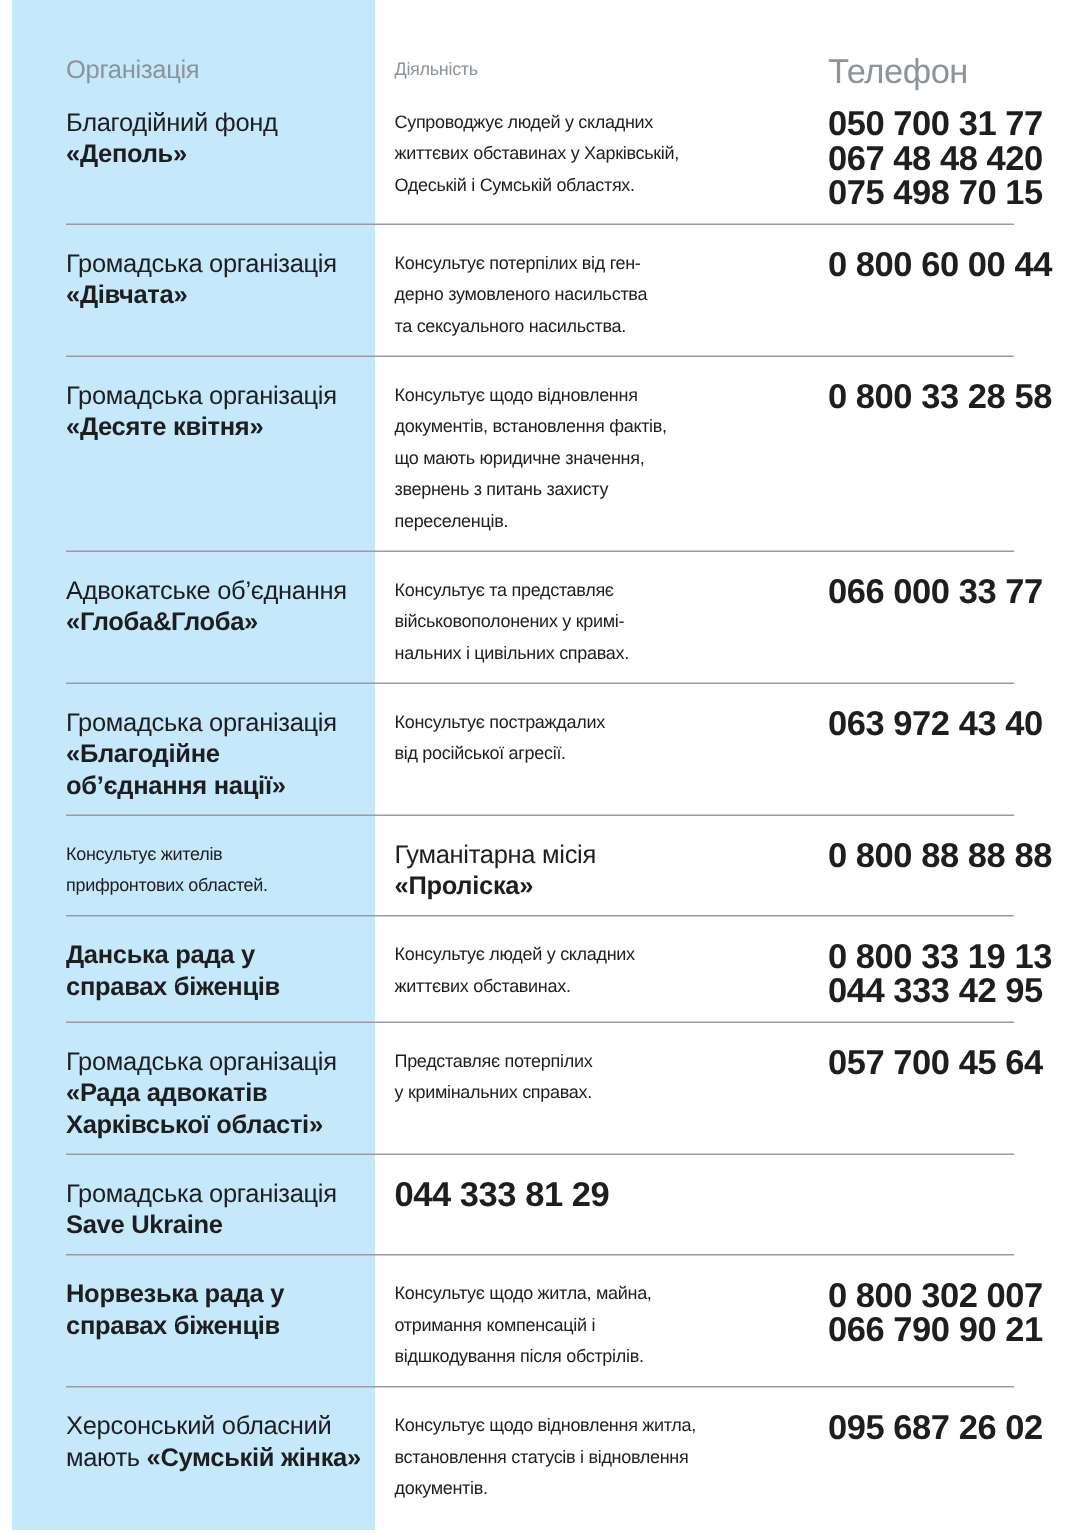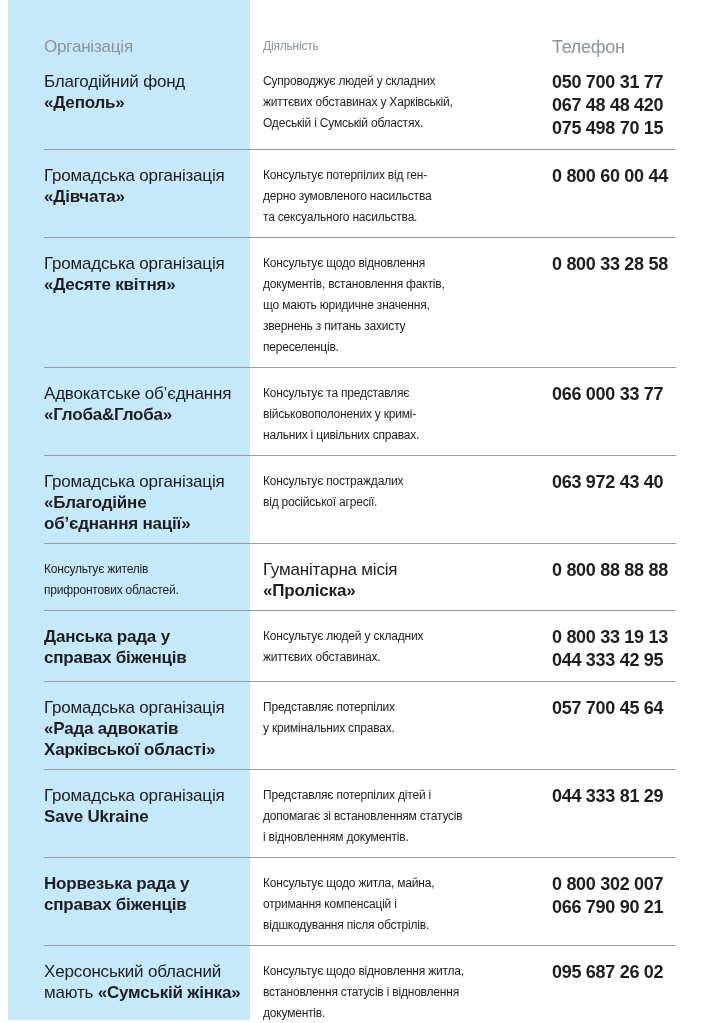--- a/index.html
+++ b/index.html
@@ -53,21 +53,21 @@
   }
   .org-bold{font-weight:700;}
   .act-cell{
     font-size:12px;
     line-height:21px;
     letter-spacing:-0.2px;
     padding-right:6px;
   }
   .phone-cell{
     white-space:pre;
-    font-size:18px;
+    font-size:23px;
     font-weight:600;
     line-height:23px;
     letter-spacing:-0.3px;
   }
   .header-row .cell{white-space:normal;font-weight:400;}
 </style>
 </head>
 <body>
 
 <div class="page">
@@ -151,23 +151,20 @@
 </span><span class="org-bold">«Рада адвокатів
 Харківської області»</span></div>
       <div class="cell act-cell">Представляє потерпілих
 у кримінальних справах.</div>
       <div class="cell phone-cell">057 700 45 64</div>
     </div>
 
     <div class="row">
       <div class="cell org-cell"><span class="org-reg">Громадська організація
 </span><span class="org-bold">Save Ukraine</span></div>
-      <div class="cell act-cell">Представляє потерпілих дітей і
-допомагає зі встановленням статусів
-і відновленням документів.</div>
       <div class="cell phone-cell">044 333 81 29</div>
     </div>
 
     <div class="row">
       <div class="cell org-cell"><span class="org-reg"></span><span class="org-bold">Норвезька рада у
 справах біженців</span></div>
       <div class="cell act-cell">Консультує щодо житла, майна,
 отримання компенсацій і
 відшкодування після обстрілів.</div>
       <div class="cell phone-cell">0 800 302 007

